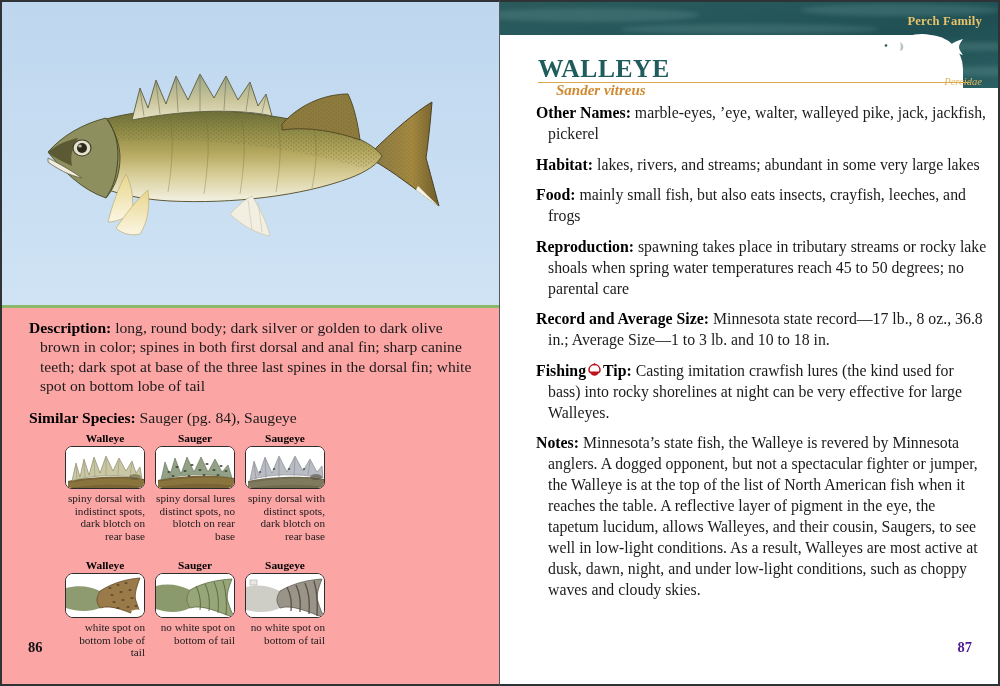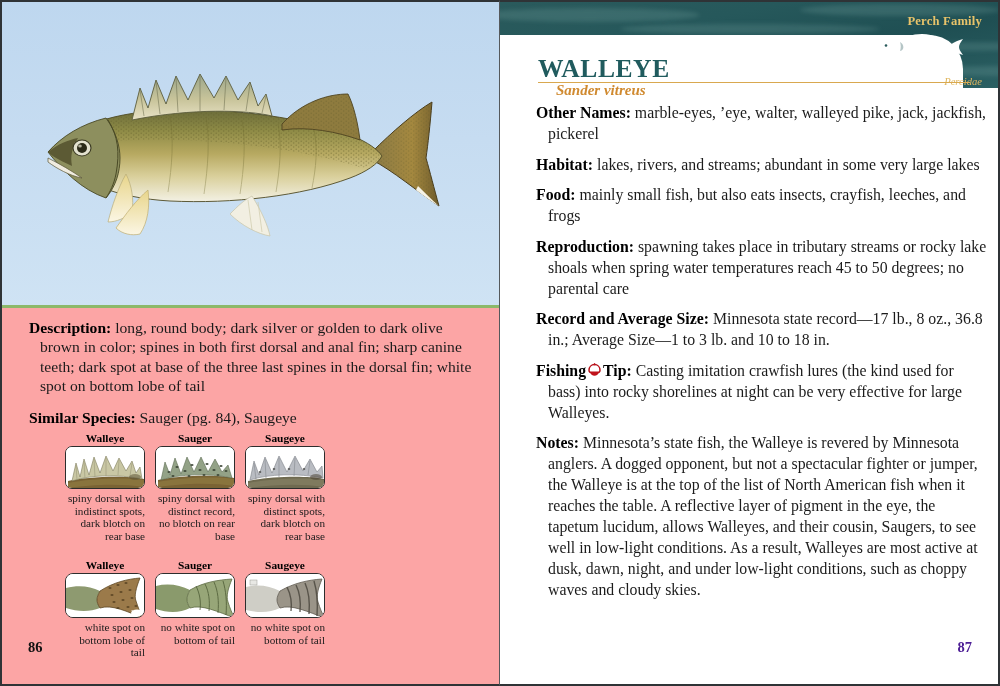--- a/index.html
+++ b/index.html
@@ -365,21 +365,21 @@
               <ellipse cx="58" cy="23" rx="1.6" ry="1"></ellipse>
                 <ellipse cx="65" cy="19" rx="1.6" ry="1"></ellipse>
               <ellipse cx="17" cy="29" rx="1.5" ry=".9"></ellipse>
                 <ellipse cx="33" cy="29" rx="1.5" ry=".9"></ellipse>
               <ellipse cx="48" cy="28" rx="1.5" ry=".9"></ellipse>
                 <ellipse cx="62" cy="28" rx="1.5" ry=".9"></ellipse>
               <ellipse cx="70" cy="24" rx="1.5" ry=".9"></ellipse>
             </g>
           </svg>
         </div>
-        <div class="cmp-caption">spiny dorsal with distinct record, no blotch on rear base</div>
+        <div class="cmp-caption">spiny dorsal lures distinct spots, no blotch on rear base</div>
       </div>
 
       <div class="cmp-cell">
         <div class="cmp-title">Saugeye</div>
         <div class="cmp-box">
           <svg viewBox="0 0 80 43" width="80" height="43">
             <rect width="80" height="43" fill="#ffffff"></rect>
             <path d="M2 43 L2 34 C20 30 58 28 78 32 L78 43 Z" fill="#6f6a50"></path>
             <path d="M2 36 C22 32 56 30 78 33 L78 40 C54 36 22 38 2 41 Z" fill="#837e62" opacity=".8"></path>
             <path d="M4 33 L8 14 L13 28 L19 10 L26 26 L33 9 L41 25 L49 9 L57 24 L64 12 L71 25 L76 19 L77 31 C52 26 22 27 4 33 Z" fill="#b9bcc2" stroke="#7c7f86" stroke-width="0.6"></path>

